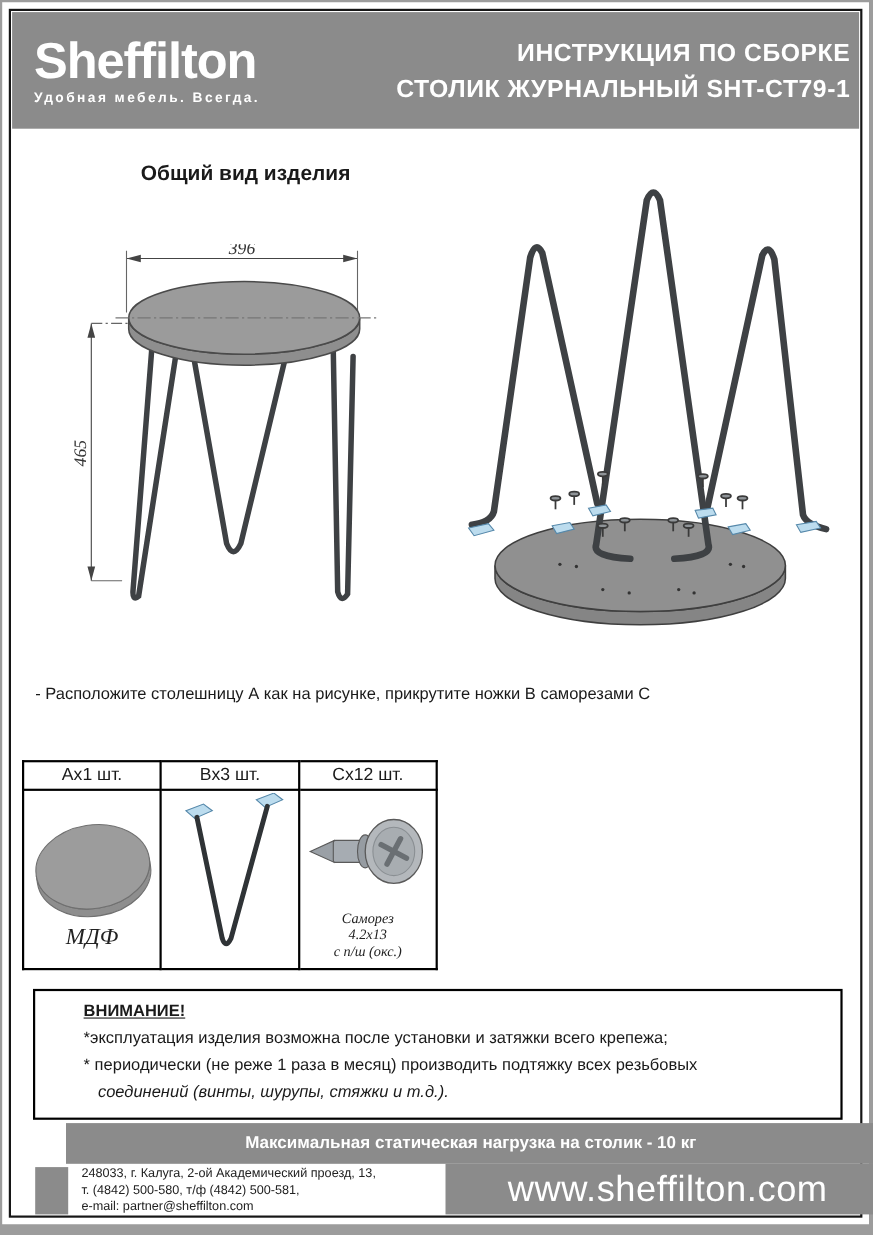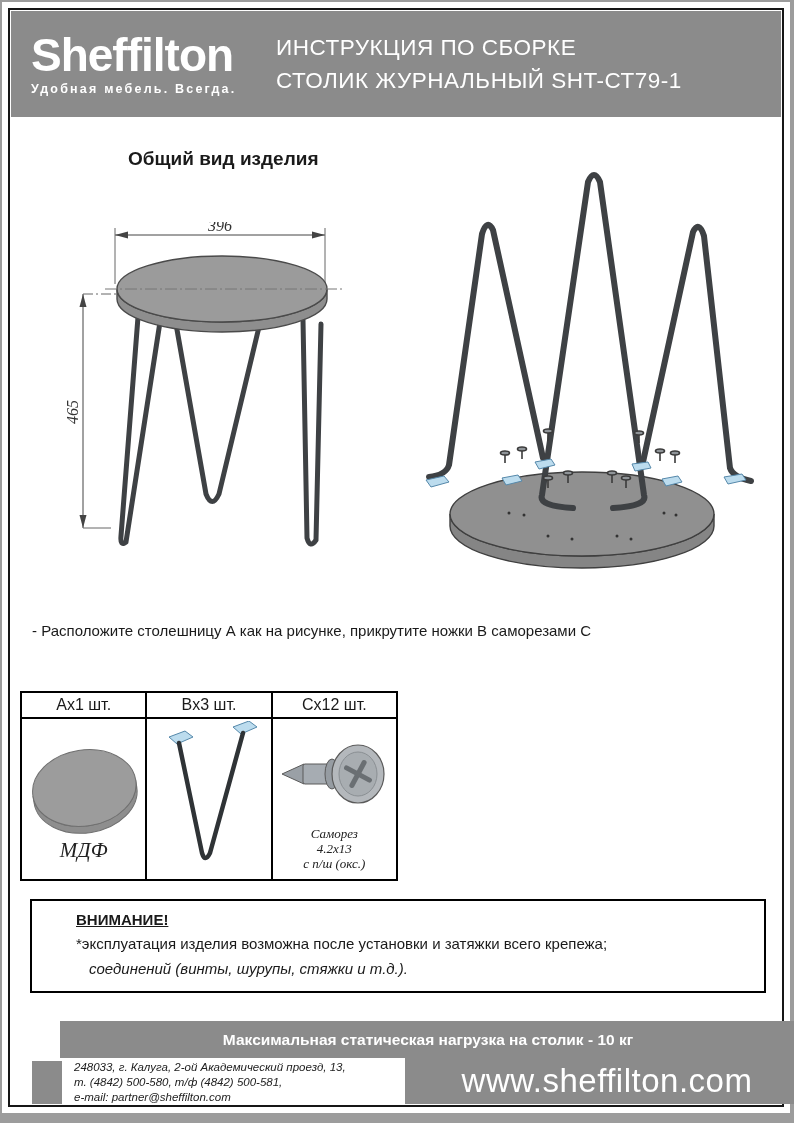--- a/index.html
+++ b/index.html
@@ -17,21 +17,21 @@
     position:relative;background:#fff;
   }
   
   .header{
     position:absolute;left:1px;top:1px;right:1px;height:106px;
     background:#8b8b8b;display:flex;align-items:center;
   }
   .logo-block{width:265px;padding-left:20px;color:#fff;}
   .logo-text{font-size:46px;font-weight:700;letter-spacing:-1px;line-height:46px;}
   .logo-tagline{font-size:12.5px;font-weight:700;letter-spacing:2.2px;margin-top:4px;}
-  .title-block{flex:1;text-align:left;color:#fff;font-weight:400;font-size:22.5px;line-height:33px;letter-spacing:.5px;padding-right:8px;}
+  .title-block{flex:1;text-align:right;color:#fff;font-weight:700;font-size:22.5px;line-height:33px;letter-spacing:.5px;padding-right:8px;}
   
   .overview-heading{position:absolute;left:118px;top:138px;font-size:19px;font-weight:700;}
   
   .draw-left{position:absolute;left:25px;top:212px;}
   .draw-right{position:absolute;left:392px;top:156px;}
   .dim-text{font-family:"Liberation Serif",serif;font-style:italic;font-size:16px;fill:#333;}
   
   .instruction{position:absolute;left:22px;top:612px;font-size:15px;}
   
   .parts{position:absolute;left:10px;top:681px;width:378px;border-collapse:collapse;}
@@ -44,21 +44,21 @@
   
   .attention{position:absolute;left:20px;top:889px;width:736px;border:2px solid #000;padding:7px 10px 10px 44px;font-size:15px;}
   .attention .head{font-weight:700;font-size:15px;line-height:24px;text-decoration:underline;}
   .attention .ln{line-height:24.5px;}
   .attention .ln3{padding-left:13px;font-style:italic;}
   
   .loadbar{position:absolute;left:20px;top:1011px;width:736px;height:37px;background:#8b8b8b;color:#fff;
     font-weight:700;font-size:15.5px;text-align:center;line-height:37px;margin-left:30px;}
   
   .footer-square{position:absolute;left:22px;top:1051px;width:30px;height:43px;background:#8b8b8b;}
-  .footer-address{position:absolute;left:64px;top:1050px;font-size:11.5px;line-height:15px;color:#222;font-style:italic;}
+  .footer-address{position:absolute;left:64px;top:1050px;font-size:11.5px;line-height:15px;color:#222;}
   .www-box{position:absolute;left:395px;top:1048px;width:404px;height:46px;background:#8b8b8b;color:#fff;
     font-size:33px;text-align:center;line-height:46px;letter-spacing:.5px;}
 </style>
 </head>
 <body>
 
 <div class="page">
   <div class="inner">
 
     <div class="header">
@@ -218,20 +218,21 @@
             <div>с п/ш (окс.)</div>
           </div>
         </td>
       </tr>
     </tbody>
       </table>
 
     <div class="attention">
       <div class="head">ВНИМАНИЕ!</div>
       <div class="ln">*эксплуатация изделия возможна после установки и затяжки всего крепежа;</div>
+      <div class="ln">* периодически (не реже 1 раза в месяц) производить подтяжку всех резьбовых</div>
       <div class="ln ln3">соединений (винты, шурупы, стяжки и т.д.).</div>
     </div>
 
     <div class="loadbar">Максимальная статическая нагрузка на столик - 10 кг</div>
 
     <div class="footer-square"></div>
     <div class="footer-address">
       <div>248033, г. Калуга, 2-ой Академический проезд, 13,</div>
       <div>т. (4842) 500-580, т/ф (4842) 500-581,</div>
       <div>e-mail: partner@sheffilton.com</div>

